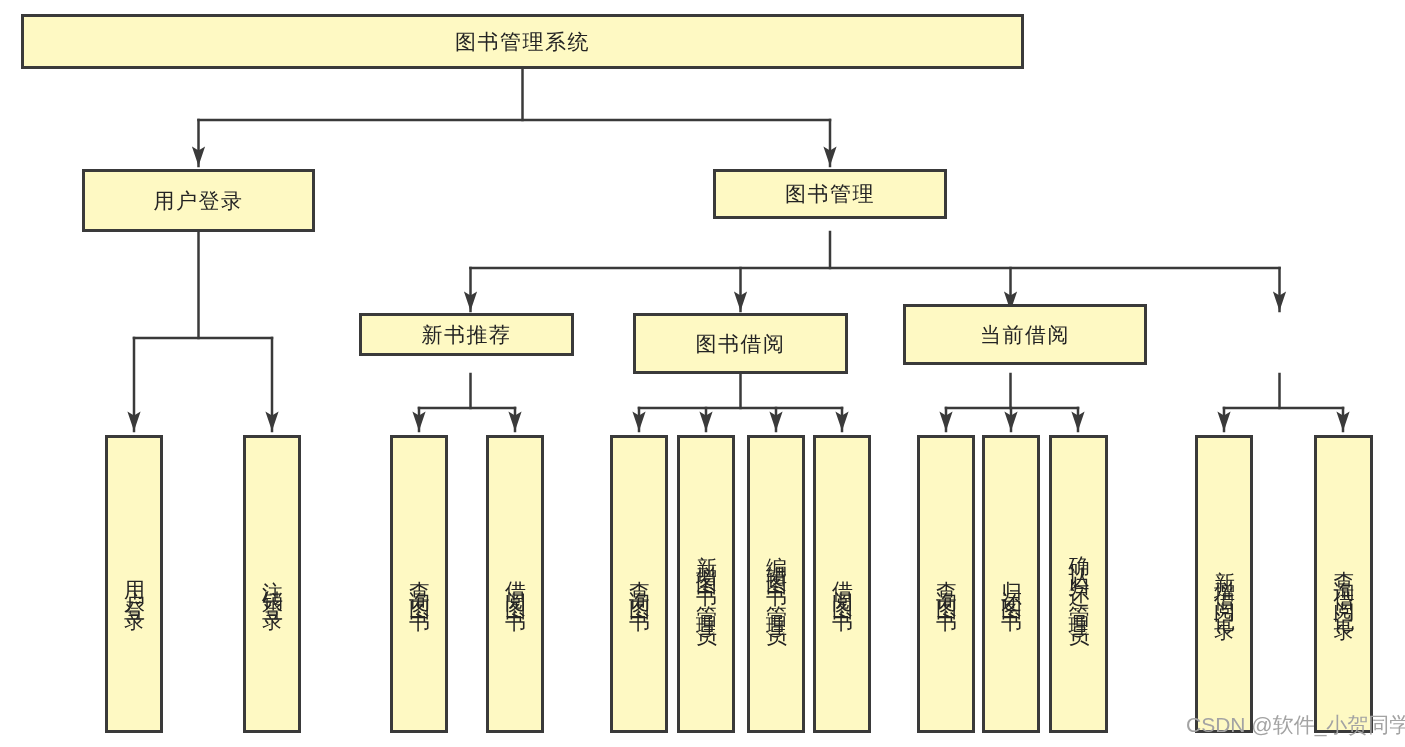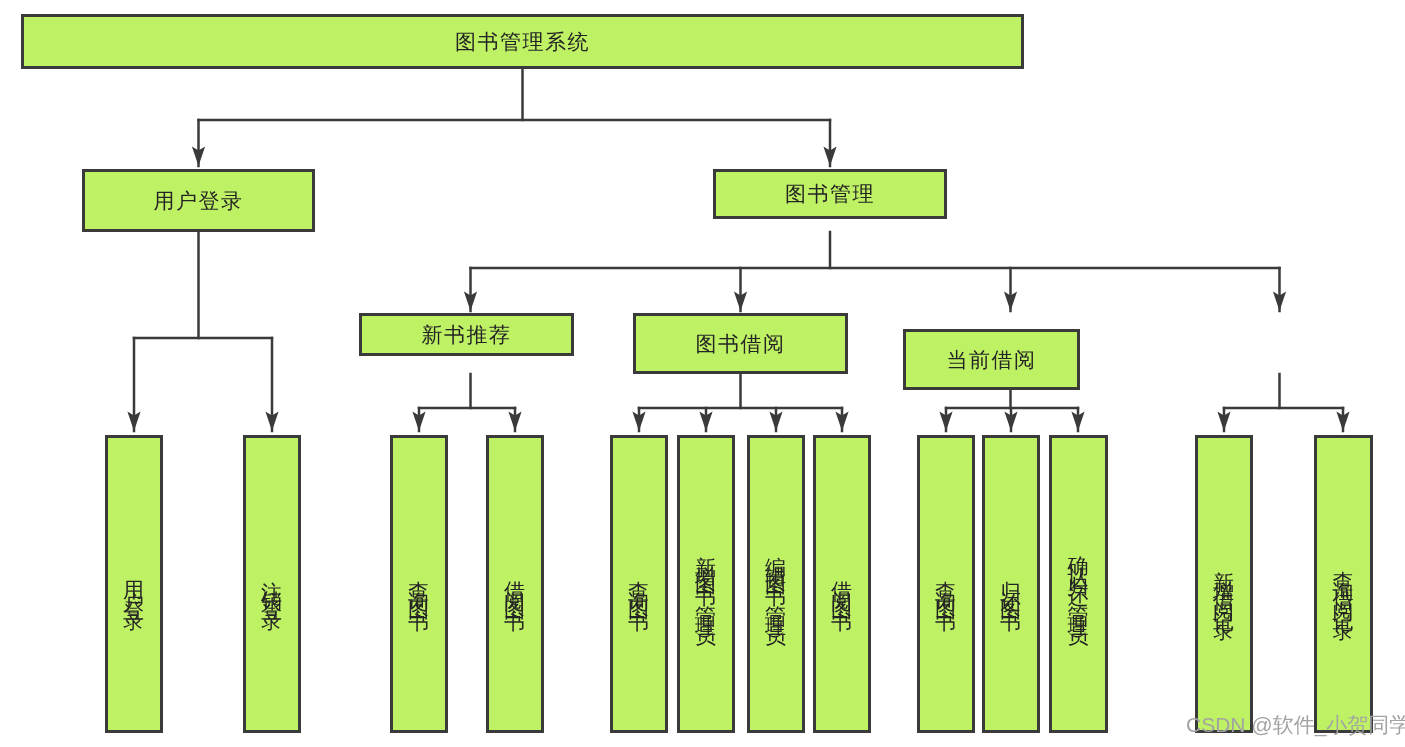--- a/index.html
+++ b/index.html
@@ -9,22 +9,22 @@
     background:var(--background,#ffffff); overflow:hidden;
     font-family:"Liberation Sans","DejaVu Sans",sans-serif;
     color:var(--ink,#242424);
   }
   svg.connectors { position:absolute; left:0; top:0; width:1405px; height:747px; }
   .connectors path { stroke:var(--line,#3a3a3a); stroke-width:2.5; fill:none; stroke-linecap:square; }
   .connectors .arrowhead { fill:var(--line,#3a3a3a); stroke:none; }
 
   .node {
     position:absolute; box-sizing:border-box;
-    border:3px solid var(--line,#3a3a3a); background:#bef264;
-    display:flex; align-items:center; justify-content:center;
+    border:3px solid var(--line,#3a3a3a); background:#fef9c3;
+    display:flex; align-items:center; justify-content:center;font-family:Liberation Serif, serif;
   }
   .hlabel { font-size:21px; letter-spacing:1.5px; white-space:nowrap; }
   .vlabel {
     writing-mode:vertical-rl; text-orientation:mixed;
     font-size:21px; line-height:1; letter-spacing:10px; white-space:nowrap;
   }
   .watermark {
     position:absolute; left:1186px; top:712px;
     font-size:21px; line-height:26px; white-space:nowrap;
     color:var(--watermark,#a3a3a3);
@@ -104,21 +104,21 @@
   <div class="node" style="left:713px; top:169px; width:234px; height:50px;">
     <span class="hlabel">图书管理</span>
   </div>
 
   <div class="node" style="left:359px; top:313px; width:215px; height:43px;">
     <span class="hlabel">新书推荐</span>
   </div>
   <div class="node" style="left:633px; top:313px; width:215px; height:61px;align-items:center;">
     <span class="hlabel">图书借阅</span>
   </div>
-  <div class="node" style="left:903px; top:329px; width:177px; height:61px;">
+  <div class="node" style="left:903px; top:304px; width:244px; height:61px;">
     <span class="hlabel">当前借阅</span>
   </div>
 
   <div class="node leaf" style="left:105px; top:435px; width:58px; height:298px;">
     <span class="vlabel">用户登录</span>
   </div>
   <div class="node leaf" style="left:243px; top:435px; width:58px; height:298px;">
     <span class="vlabel">注销登录</span>
   </div>
 

